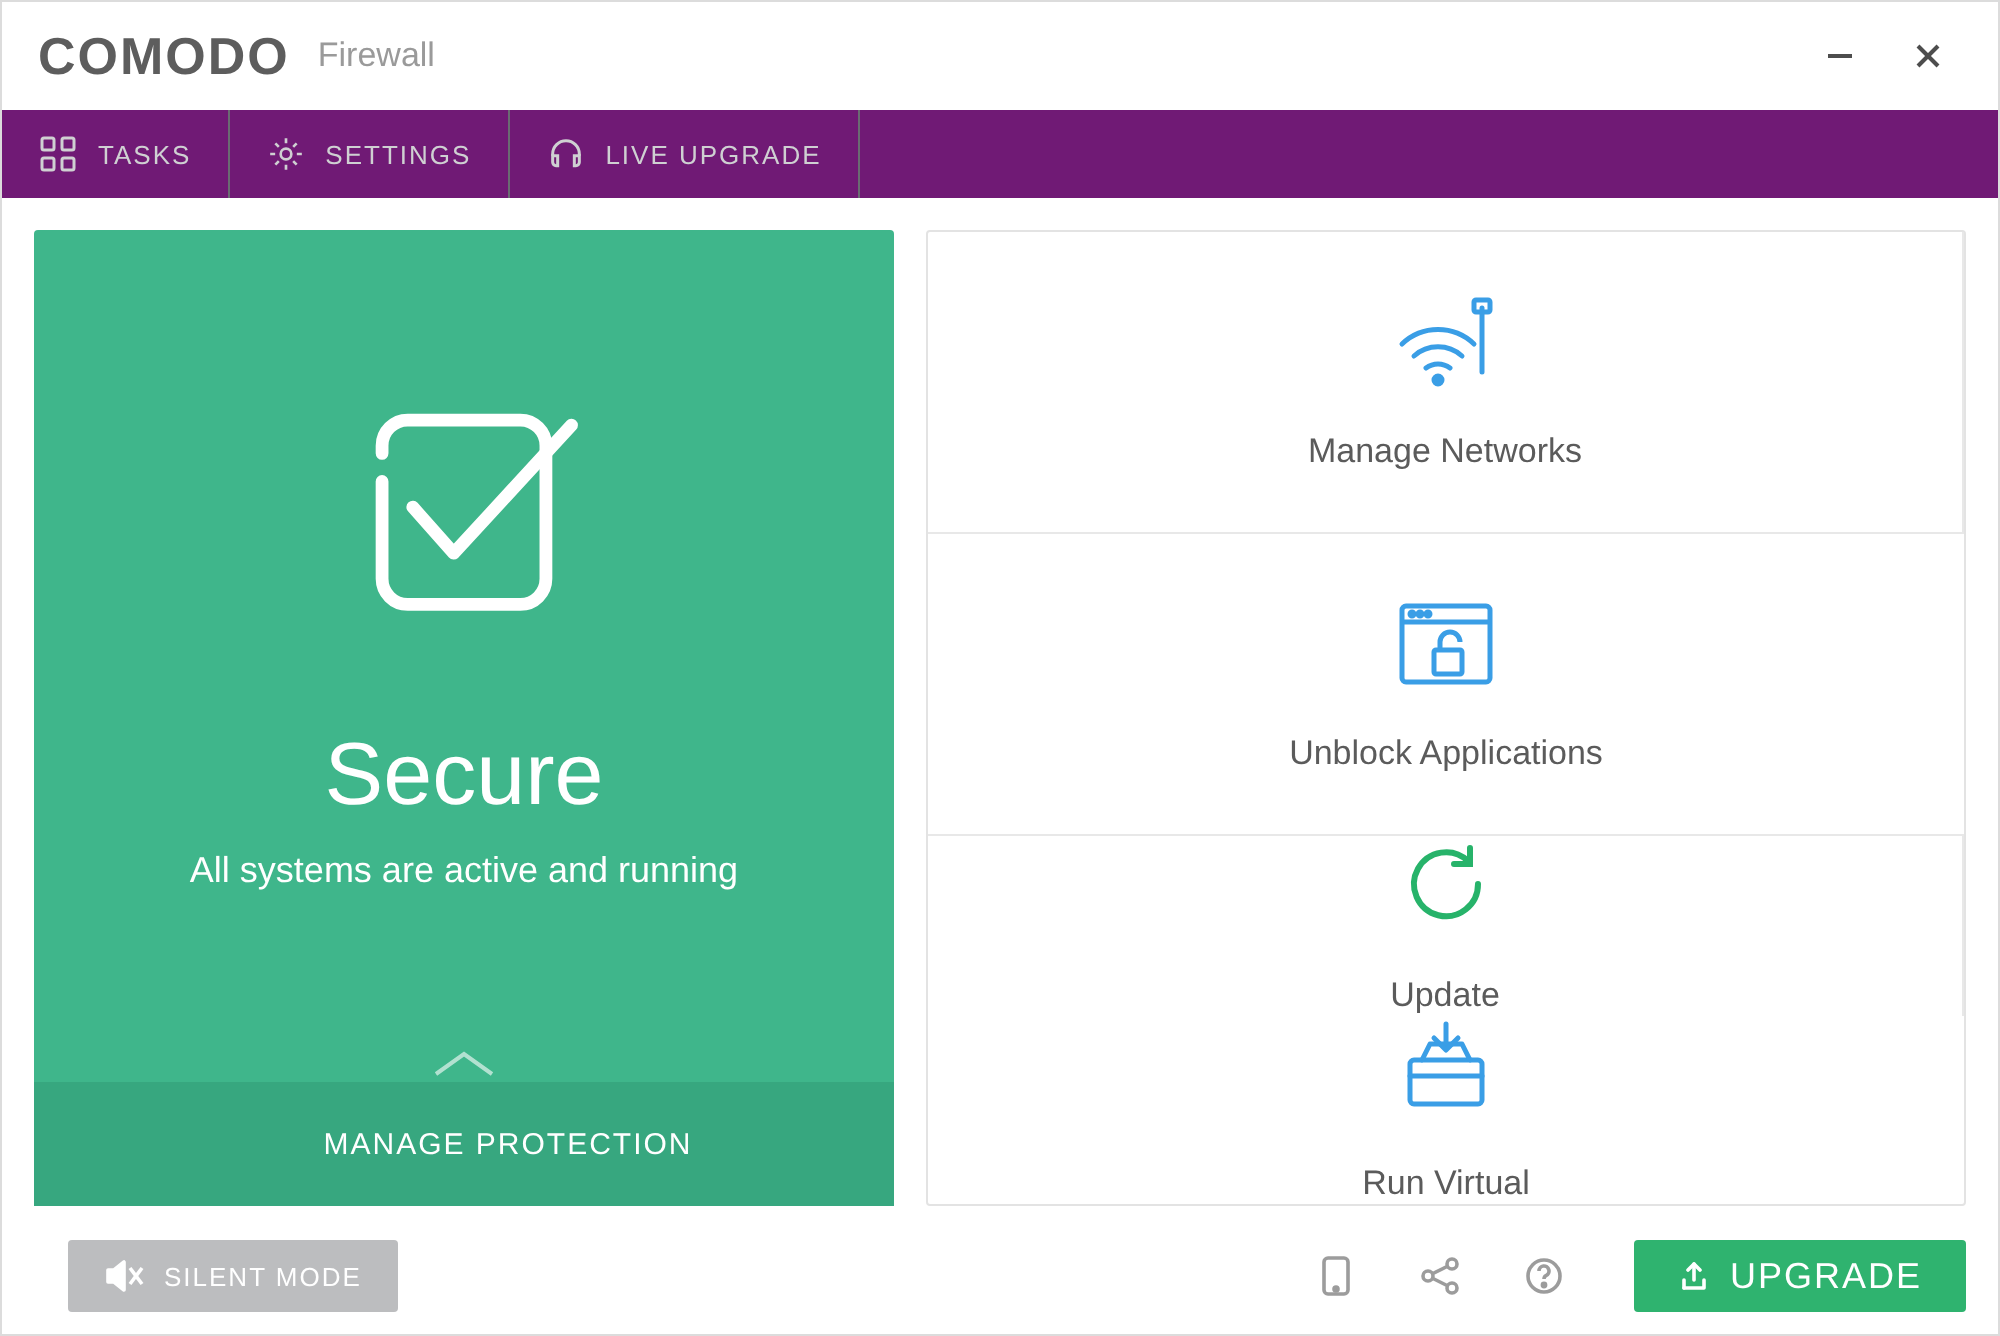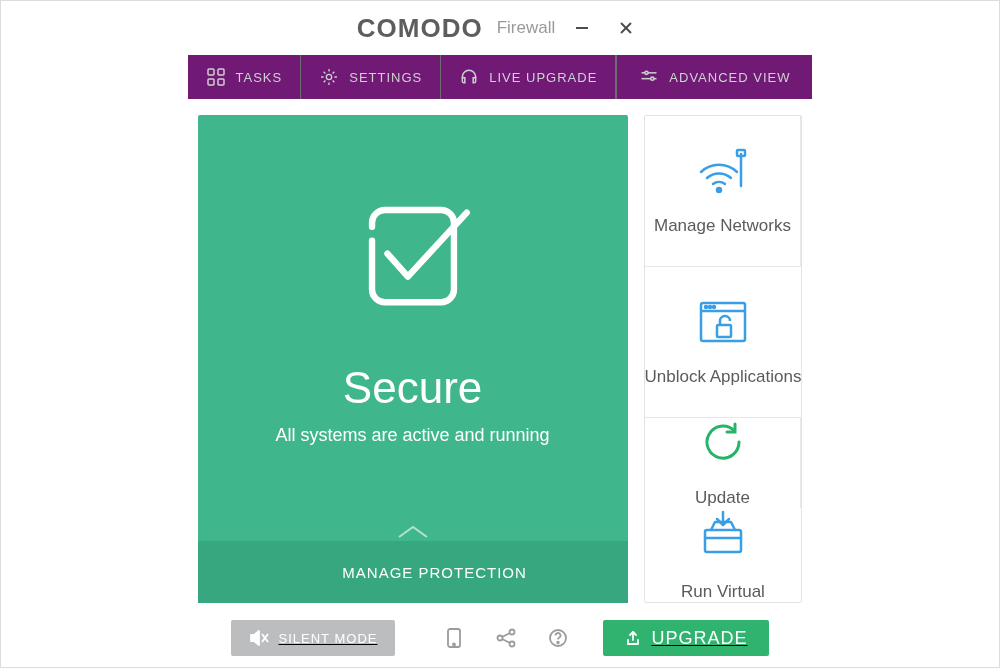--- a/index.html
+++ b/index.html
@@ -9,21 +9,20 @@
       width: 1000px;
       height: 668px;
       overflow: hidden;
     }
     .window {
       width: 100%;
       height: 100%;
       display: flex;
       flex-direction: column;
       border: 1px solid #dcdcdc;
-      align-items: center;
     }
     .titlebar {
       height: 54px;
       display: flex;
       align-items: center;
       padding: 0 18px;
       background: #ffffff;
     }
     .logo {
       font-family: "Arial Black", Arial, sans-serif;
@@ -138,23 +137,22 @@
     }
     .tile:nth-child(1){ border-right:1px solid #e8e8e8; border-bottom:1px solid #e8e8e8; }
     .tile:nth-child(2){ border-bottom:1px solid #e8e8e8; }
     .tile:nth-child(3){ border-right:1px solid #e8e8e8; }
     .tile svg { margin-bottom: 22px; }
     .tile-label { font-size:17px; color:#5b5b5b; }
     .footer {
       height: 48px;
       display:flex;
       align-items:center;
-      padding: 0 16px 10px 16px;
+      padding: 0 16px 10px 33px;
       gap: 22px;
-      text-decoration: underline;
     }
     .silent-btn {
       background:#bcbdbf;
       color:#ffffff;
       height: 36px;
       padding: 0 18px;
       display:flex;
       align-items:center;
       font-size:13px;
       letter-spacing:1px;
@@ -224,29 +222,20 @@
       <span>SETTINGS</span>
     </div>
     <div class="tool-btn">
       <svg width="20" height="20" viewBox="0 0 24 24" fill="none" stroke="#cfd0d2" stroke-width="1.8">
           <path d="M4 13v-1a8 8 0 0 1 16 0v1"></path>
           <path d="M4 13v4a2 2 0 0 0 2 2h1v-6H4zM20 13v4a2 2 0 0 1-2 2h-1v-6h3z"></path>
         </svg>
       <span>LIVE UPGRADE</span>
     </div>
     <div class="tool-spacer"></div>
-    <div class="tool-btn adv">
-      <svg width="20" height="20" viewBox="0 0 24 24" fill="none" stroke="#cfd0d2" stroke-width="1.8">
-          <line x1="3" y1="7" x2="21" y2="7"></line>
-          <line x1="3" y1="14" x2="21" y2="14"></line>
-          <circle cx="9" cy="7" r="2" fill="#5a5c62"></circle>
-          <circle cx="16" cy="14" r="2" fill="#5a5c62"></circle>
-        </svg>
-      <span>ADVANCED VIEW</span>
-    </div>
   </div>
 
   <div class="main">
     <div class="status-panel">
       <svg class="check-box" viewBox="0 0 100 100" fill="none" stroke="#ffffff" stroke-width="5" stroke-linecap="round" stroke-linejoin="round">
         <path d="M18 42 V80 a10 10 0 0 0 10 10 H72 a10 10 0 0 0 10-10 V28 a10 10 0 0 0-10-10 H28 a10 10 0 0 0-10 10 v3"></path>
         <path d="M30 52 L46 70 L92 20"></path>
       </svg>
       <div class="status-title">Secure</div>
       <div class="status-sub">All systems are active and running</div>

